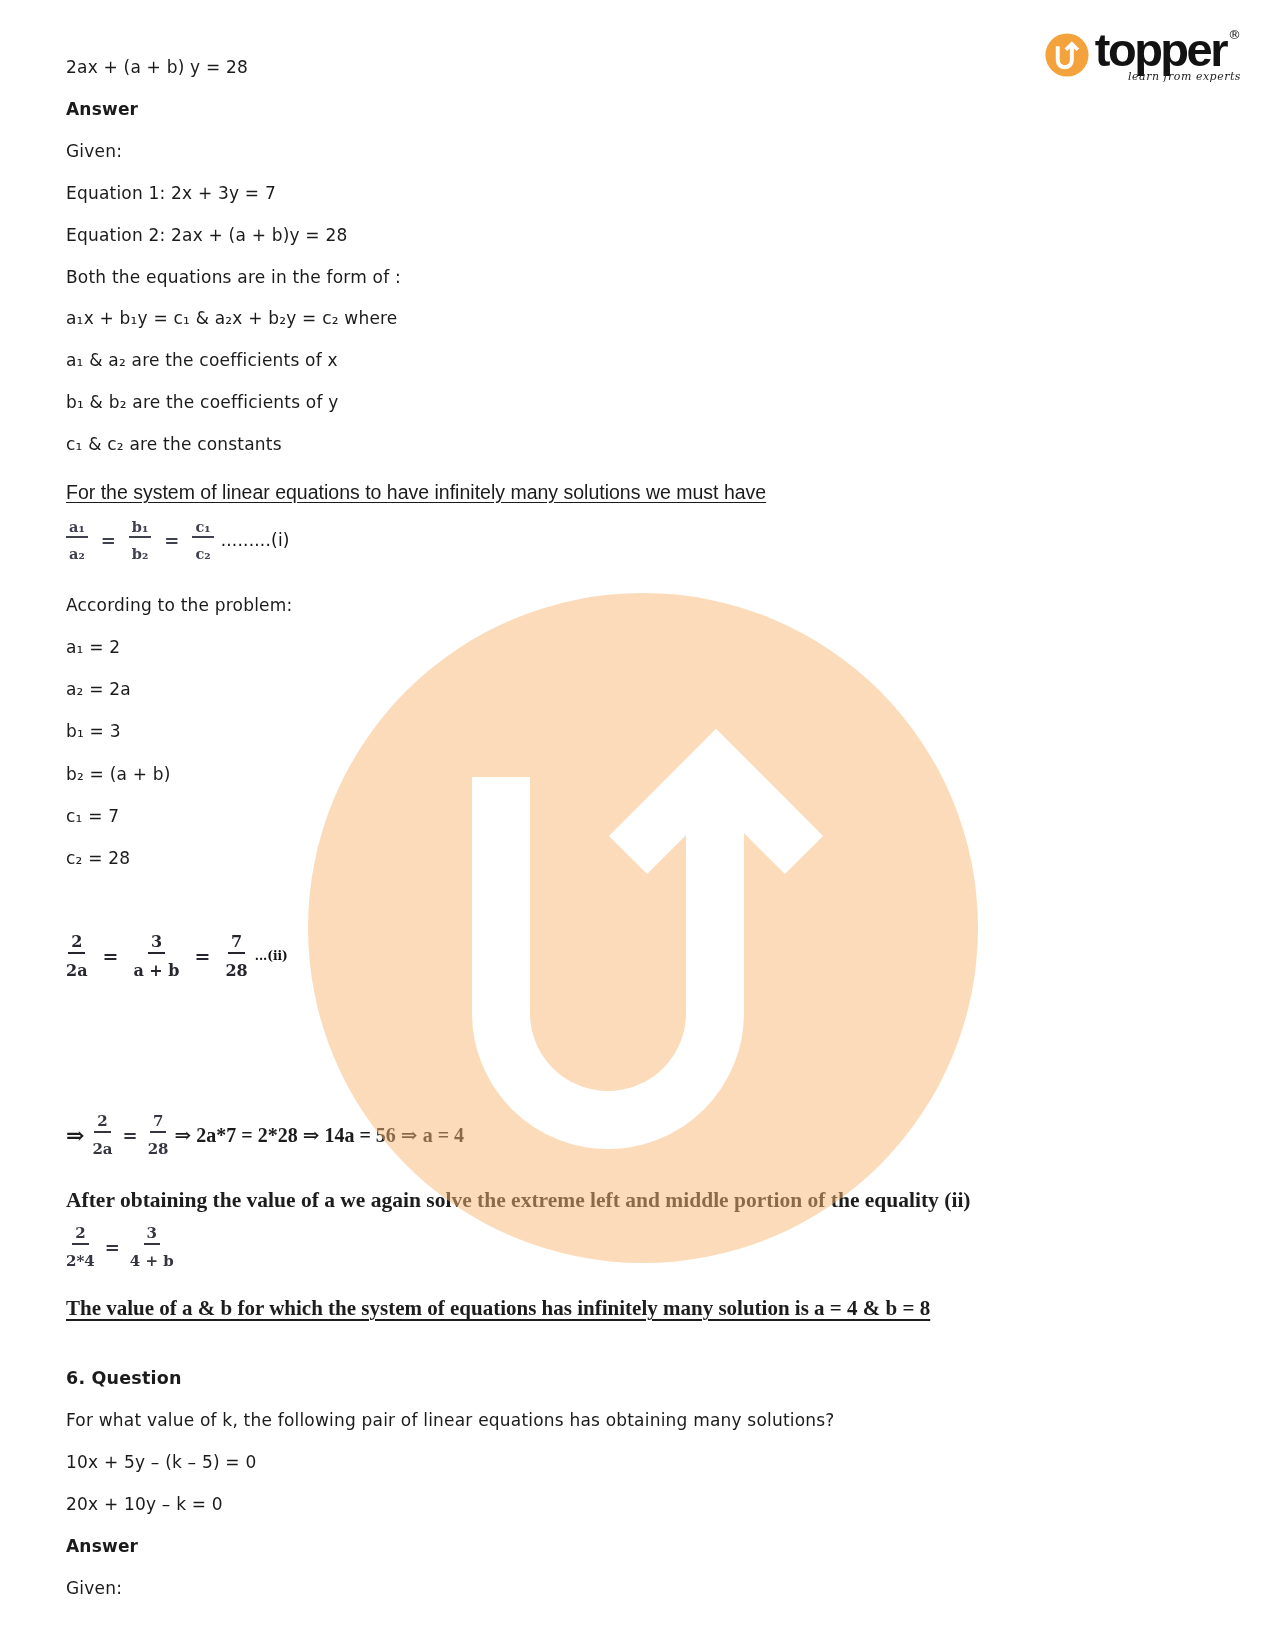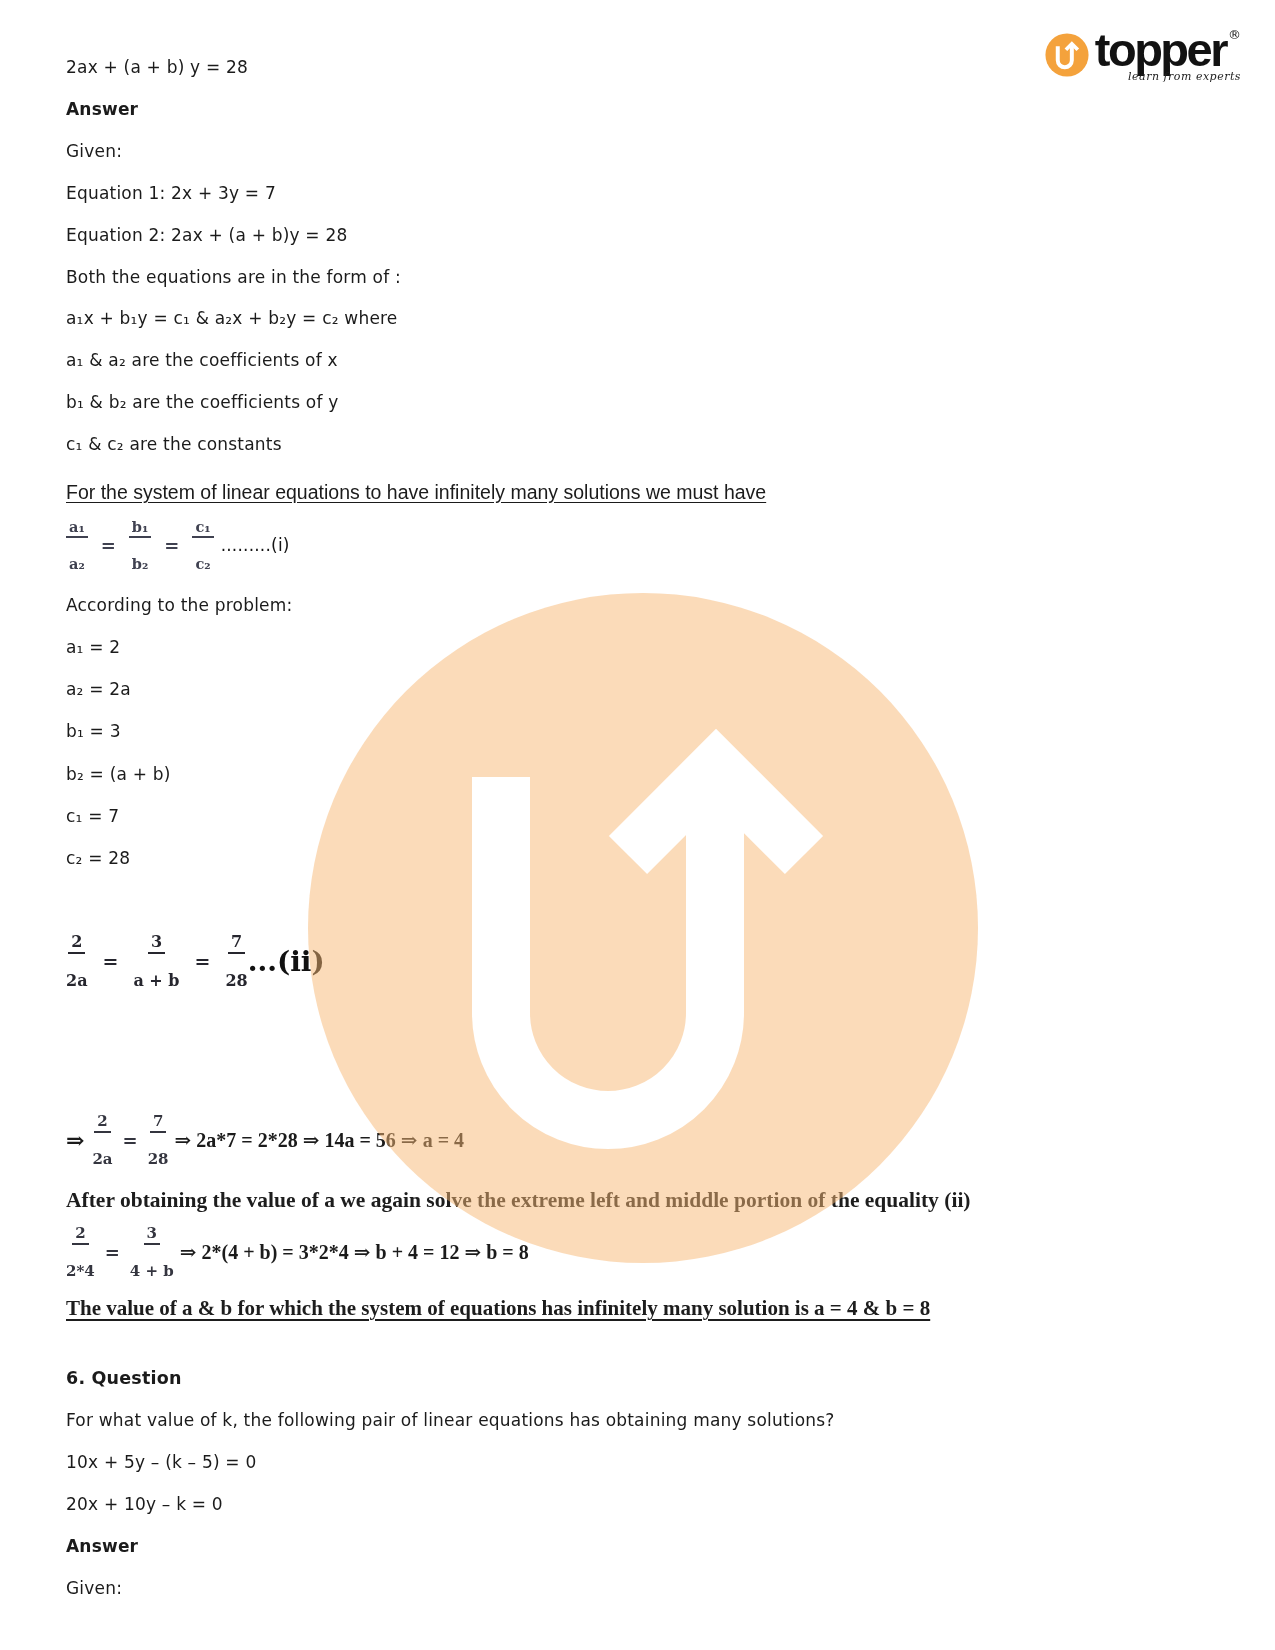--- a/index.html
+++ b/index.html
@@ -8,30 +8,30 @@
   .abs{position:absolute;left:66px;white-space:pre;}
   .body-line{font-size:17px;letter-spacing:0.2px;line-height:1.25;}
   .b{font-weight:bold;}
   .cond{font-family:"Liberation Sans",sans-serif;font-size:19.5px;letter-spacing:0;
         text-decoration:underline;text-underline-offset:3px;}
   
   .mrow{display:flex;align-items:center;justify-content:center;}
   .frac{display:inline-flex;flex-direction:column;align-items:center;
         font-family:"DejaVu Serif",serif;font-weight:700;line-height:1.2;}
   .frac .num{border-bottom:2px solid currentColor;padding:0 3px 1px;}
-  .frac .den{padding-top:17px;}
+  .frac .den{padding-top:7px;}
   .meq{font-family:"DejaVu Serif",serif;font-weight:700;}
   .mrow-i{color:#3f4150;font-size:14.5px;}
   .mrow-i .meq{font-size:18px;margin:0 13px;}
   .mrow-i .mtail{color:#141414;font-family:"DejaVu Sans",sans-serif;font-weight:400;
                  font-size:17px;margin-left:7px;letter-spacing:0.2px;}
   .mrow-ii{color:#26262e;font-size:16px;}
   .mrow-ii .meq{font-size:19px;margin:0 15px;}
-  .mrow-ii .mtail{font-family:"DejaVu Serif",serif;font-weight:700;font-size:28px;
-                  color:#111;}
+  .mrow-ii .mtail{font-family:"DejaVu Serif",serif;font-weight:700;font-size:12px;
+                  color:#111;margin-left:7px;}
   .serifbold{font-family:"Liberation Serif","DejaVu Serif",serif;font-weight:700;
              font-size:21.5px;color:#1d1d1d;}
   .para{line-height:38px;white-space:pre;}
   .step{display:flex;align-items:center;}
   .step .frac{font-size:15px;color:#34353f;}
   .step .meq{font-size:18px;color:#34353f;margin:0 10px;}
   .step .arrow{font-family:"Liberation Serif","DejaVu Serif",serif;font-weight:700;
                font-size:22px;margin-right:8px;}
   .step .rest{font-family:"Liberation Serif","DejaVu Serif",serif;font-weight:700;
               font-size:20px;margin-left:6px;white-space:pre;}
@@ -150,21 +150,20 @@
   <div class="abs step" style="top:1224px">
     <span class="frac">
       <span class="num">2</span>
       <span class="den">2*4</span>
     </span>
     <span class="meq">=</span>
     <span class="frac">
       <span class="num">3</span>
       <span class="den">4 + b</span>
     </span>
-    <span class="rest">⇒ 2*(4 + b) = 3*2*4 ⇒ b + 4 = 12 ⇒ b = 8</span>
   </div>
 
   <div class="abs serifbold concl" style="top:1296px;white-space:pre">The value of a &amp; b for which the system of equations has infinitely many solution is a = 4 &amp; b = 8</div>
 
   <div class="abs body-line b" style="top:1368px;font-size:17.5px">6. Question</div>
   <div class="abs body-line" style="top:1410px">For what value of k, the following pair of linear equations has obtaining many solutions?</div>
   <div class="abs body-line" style="top:1452px">10x + 5y – (k – 5) = 0</div>
   <div class="abs body-line" style="top:1494px">20x + 10y – k = 0</div>
   <div class="abs body-line b" style="top:1536px">Answer</div>
   <div class="abs body-line" style="top:1578px">Given:</div>

